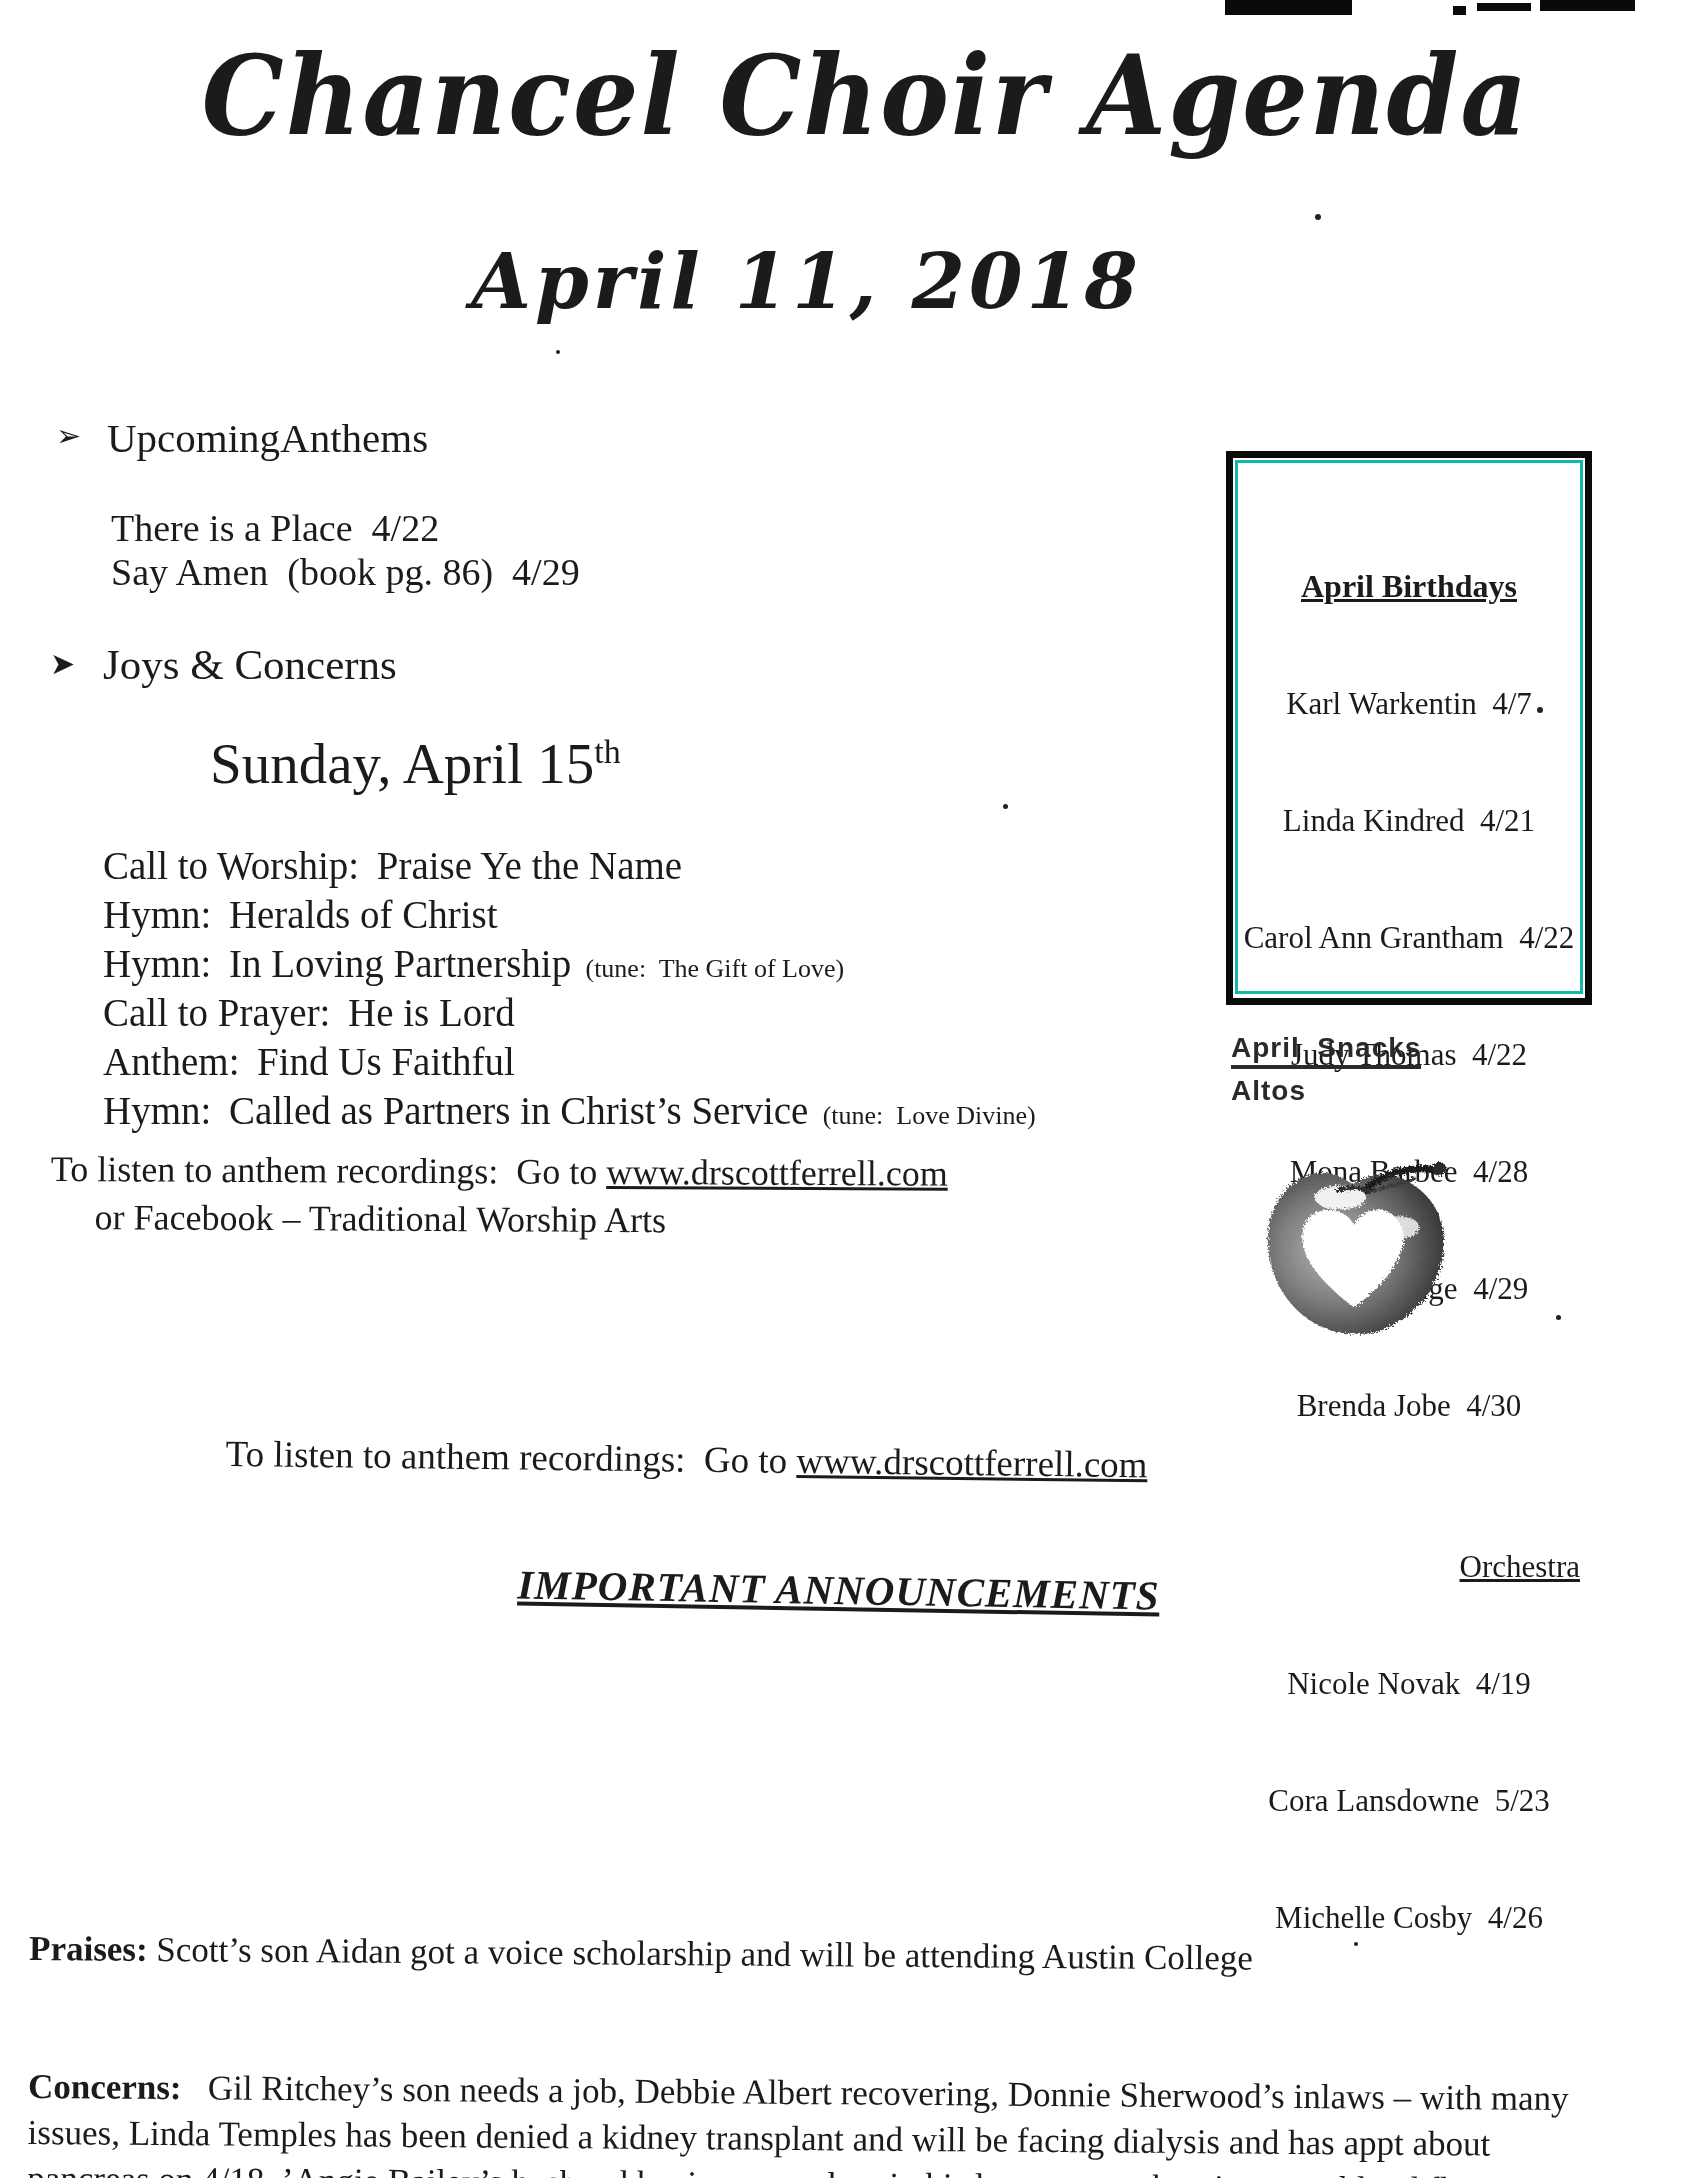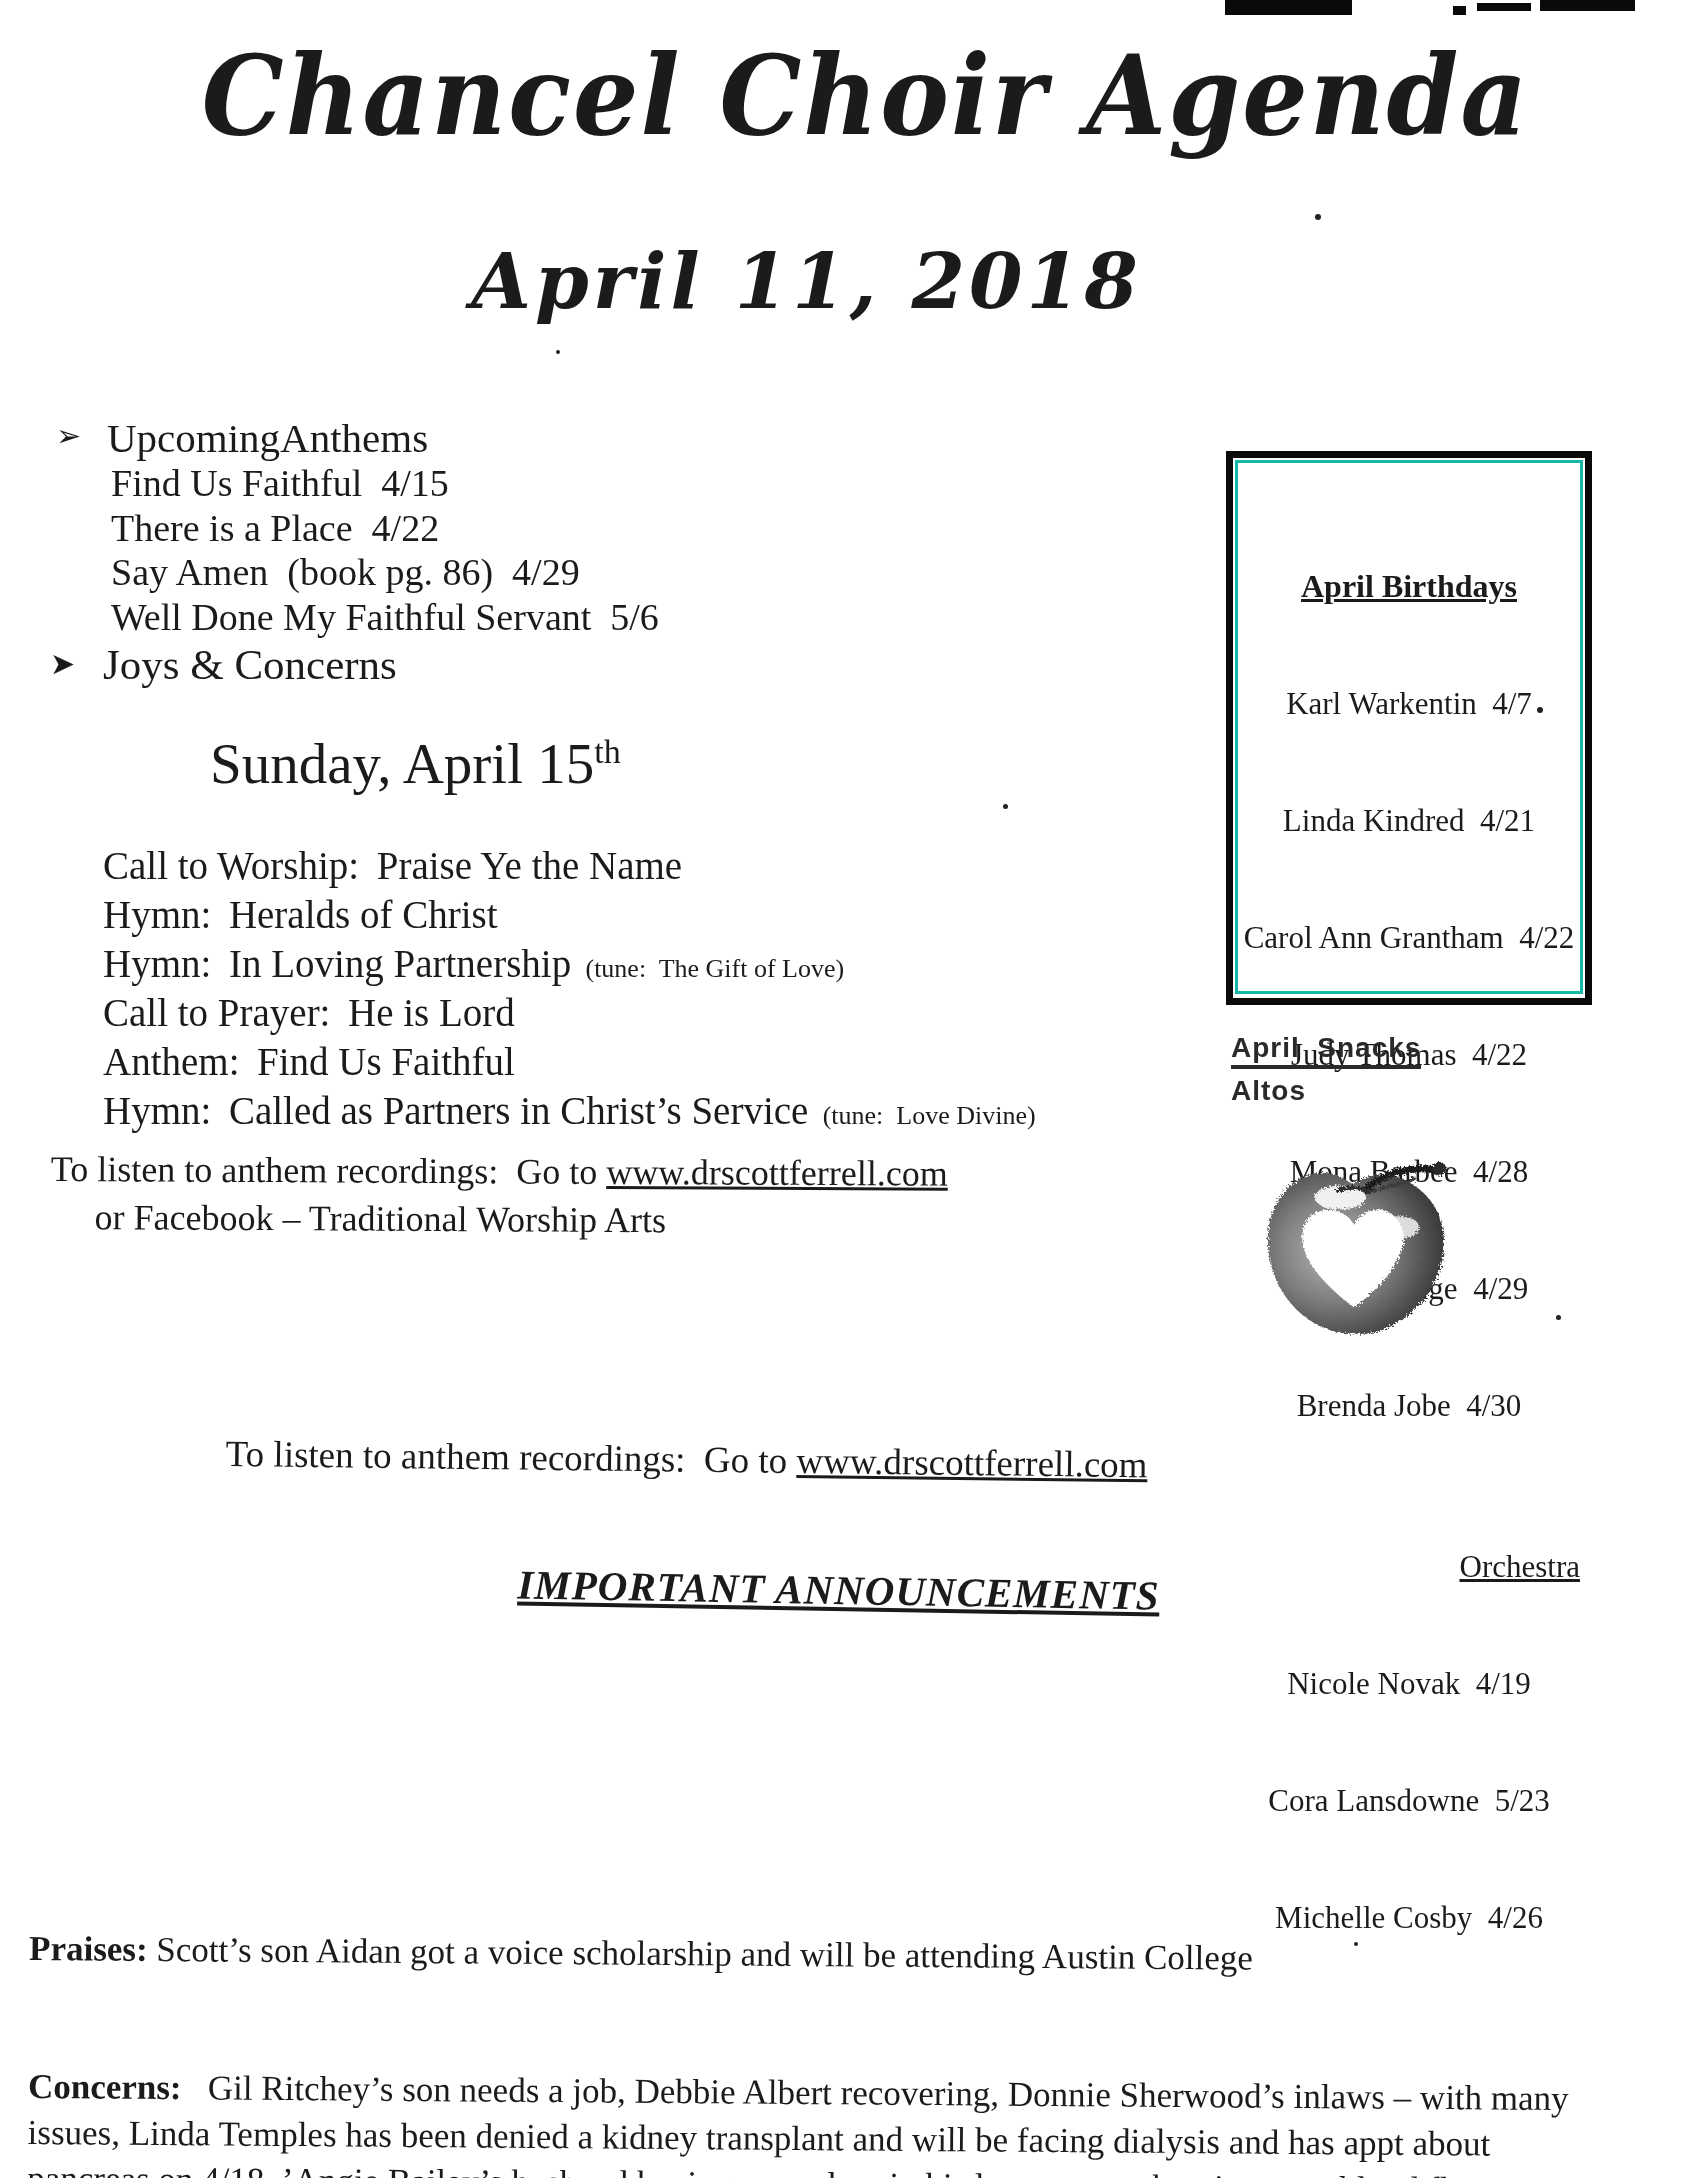--- a/index.html
+++ b/index.html
@@ -104,24 +104,22 @@
   <div class="speck" style="left:1354px;top:1942px;width:4px;height:4px;"></div>
   <div class="speck" style="left:556px;top:350px;width:4px;height:4px;"></div>
 
   <div class="doc-title">Chancel Choir Agenda</div>
   <div class="doc-date">April 11, 2018</div>
 
   <div class="bullet-row" style="left:107px;top:414px;">
     <span class="bullet-glyph" style="left:-51px;">➢</span>
     <span>UpcomingAnthems</span>
   </div>
-  <div class="anthem-line pre" style="top:461px;">Find Us Faithful  4/15</div>
   <div class="anthem-line pre" style="top:506px;">There is a Place  4/22</div>
   <div class="anthem-line pre" style="top:550px;">Say Amen  (book pg. 86)  4/29</div>
-  <div class="anthem-line pre" style="top:595px;">Well Done My Faithful Servant  5/6</div>
   <div class="bullet-row" style="left:103px;top:640px;font-size:43px;">
     <span class="bullet-glyph" style="left:-53px;top:6px;">➤</span>
     <span>Joys &amp; Concerns</span>
   </div>
 
   <div class="service-heading"><span>Sunday, April 15</span><sup>th</sup></div>
 
   <div class="worship">
     <div class="worship-row"><span>Call to Worship:</span><span class="wt">Praise Ye the Name</span><span class="tune"></span></div>
     <div class="worship-row"><span>Hymn:</span><span class="wt">Heralds of Christ</span><span class="tune"></span></div>

